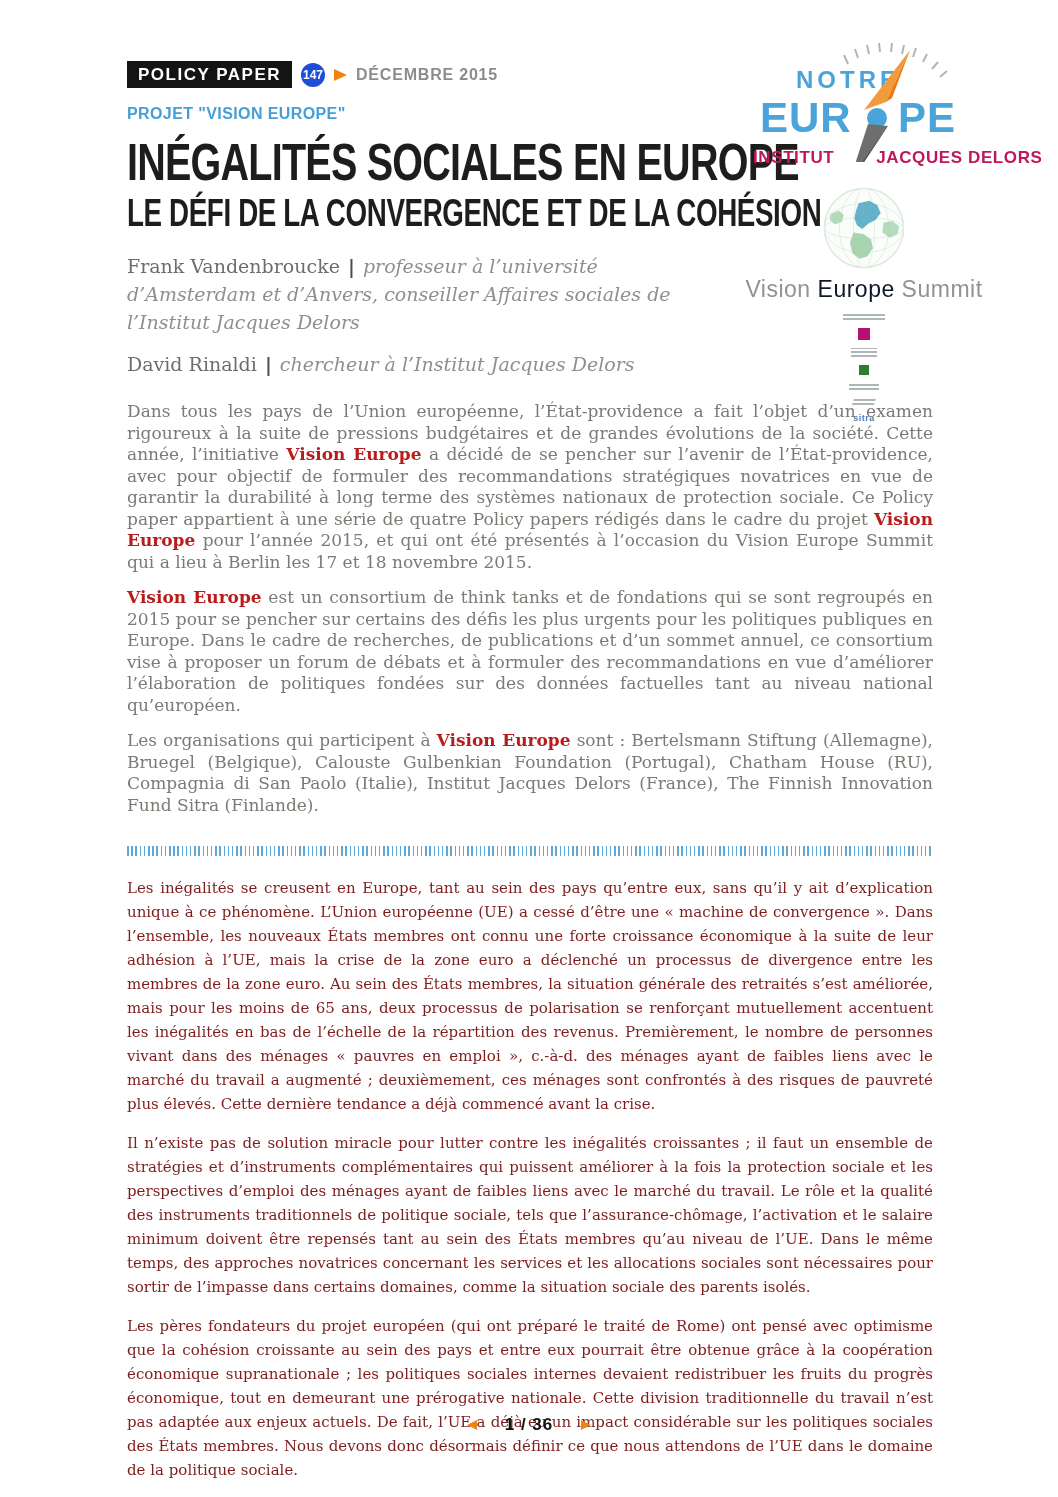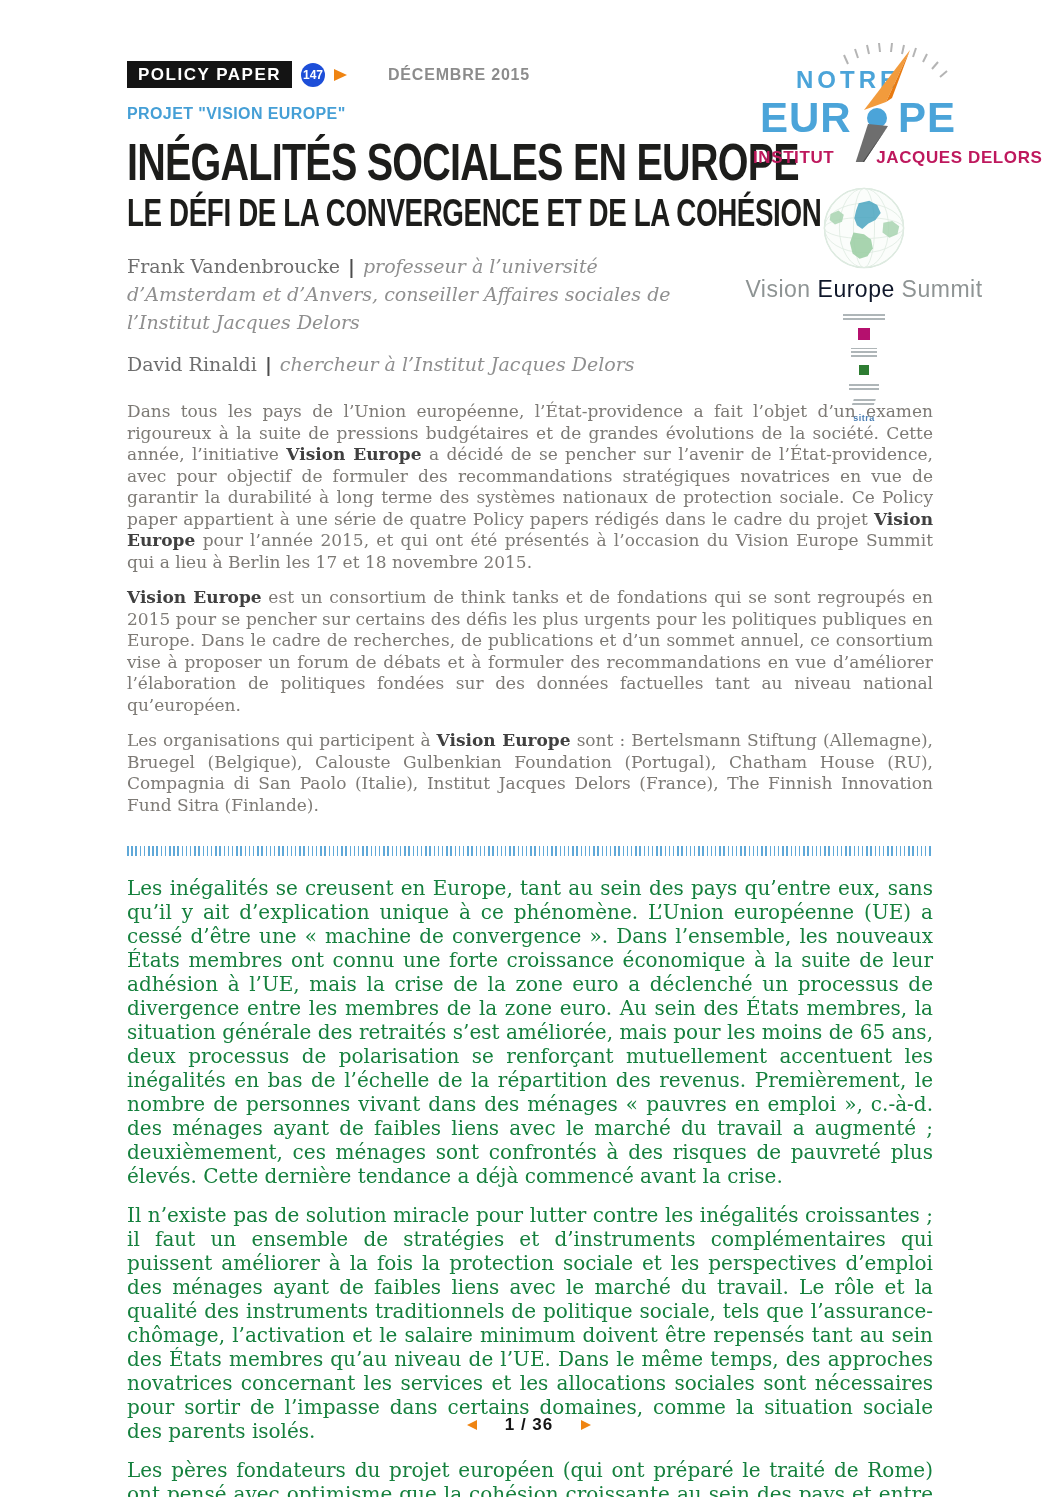--- a/index.html
+++ b/index.html
@@ -7,21 +7,21 @@
         font-family:"Liberation Sans",sans-serif;}
 
   
   .badge-row{position:absolute;left:127px;top:61px;display:flex;align-items:center;gap:9px;}
   .pp-badge{background:#141414;color:#ffffff;font-weight:bold;font-size:17px;
             letter-spacing:1.5px;padding:5px 11px;line-height:1;}
   .issue-circle{width:24px;height:24px;border-radius:50%;background:#1d4ed8;color:#fff;
             font-weight:bold;font-size:12px;display:flex;align-items:center;justify-content:center;}
   .tri-right{width:0;height:0;border-top:6px solid transparent;border-bottom:6px solid transparent;
             border-left:13px solid #ef8412;}
-  .date{color:#8c8c8c;font-weight:bold;font-size:16px;letter-spacing:0.8px;margin-left:32px;}
+  .date{color:#8c8c8c;font-weight:bold;font-size:16px;letter-spacing:0.8px;}
 
   .project-line{position:absolute;left:127px;top:105px;color:#459fd6;font-weight:bold;
             font-size:16px;letter-spacing:0.4px;}
 
   .condensed{display:inline-block;transform-origin:0 50%;white-space:nowrap;}
   h1.title{position:absolute;left:127px;top:136px;margin:0;color:#1d1d1b;font-size:52px;line-height:1;}
   h1 .condensed{transform:scaleX(0.76);letter-spacing:-1px;}
   h2.subtitle{position:absolute;left:127px;top:194px;margin:0;color:#1d1d1b;font-size:38px;line-height:1;}
   h2 .condensed{transform:scaleX(0.73);letter-spacing:-0.5px;}
 
@@ -46,29 +46,29 @@
   .summit-w2{color:#0f172a;}
   .partner-strip{margin-top:10px;display:flex;align-items:center;justify-content:center;gap:8px;flex-direction:column;}
   .micro-lines{height:7px;background:repeating-linear-gradient(0deg,#9aa3a6 0,#9aa3a6 2px,transparent 2px,transparent 4px);opacity:.8;}
   .sq{display:inline-block;}
   .sitra-mark{color:#4a7fb5;font-weight:bold;font-size:9px;letter-spacing:0.5px;}
 
   
   .main-col{position:absolute;left:127px;top:401px;width:806px;}
   .intro p{margin:0 0 14px 0;font-family:"DejaVu Serif",serif;font-size:17px;line-height:21.5px;
            color:#7d7a75;text-align:justify;}
-  .intro .b{font-weight:bold;color:#404040;}
+  .intro .b{font-weight:bold;color:#b91c1c;}
 
   .divider{height:10px;margin:30px 0 20px 0;
            background:repeating-linear-gradient(90deg,#5fa8d8 0,#5fa8d8 1.5px,transparent 1.5px,transparent 4.2px);}
 
   .resume-heading{margin:0 0 16px 0;color:#4ba4d9;font-size:25px;line-height:1;}
   .resume-heading .condensed{transform:scaleX(0.82);}
-  .resume p{margin:8px 0 15px 0;font-family:"DejaVu Serif",serif;font-size:20px;line-height:24px;
-            color:#15803d;text-align:justify;}
+  .resume p{margin:8px 0 15px 0;font-family:"DejaVu Serif",serif;font-size:15px;line-height:24px;
+            color:#7f1d1d;text-align:justify;}
 
   
   .footer{position:absolute;left:0;top:1415px;width:100%;display:flex;align-items:center;
           justify-content:center;gap:28px;}
   .tri-left-sm{width:0;height:0;border-top:5px solid transparent;border-bottom:5px solid transparent;
           border-right:10px solid #ef8412;}
   .tri-right-sm{width:0;height:0;border-top:5px solid transparent;border-bottom:5px solid transparent;
           border-left:10px solid #ef8412;}
   .page-num{color:#141414;font-weight:bold;font-size:17px;letter-spacing:1px;}
 </style>

